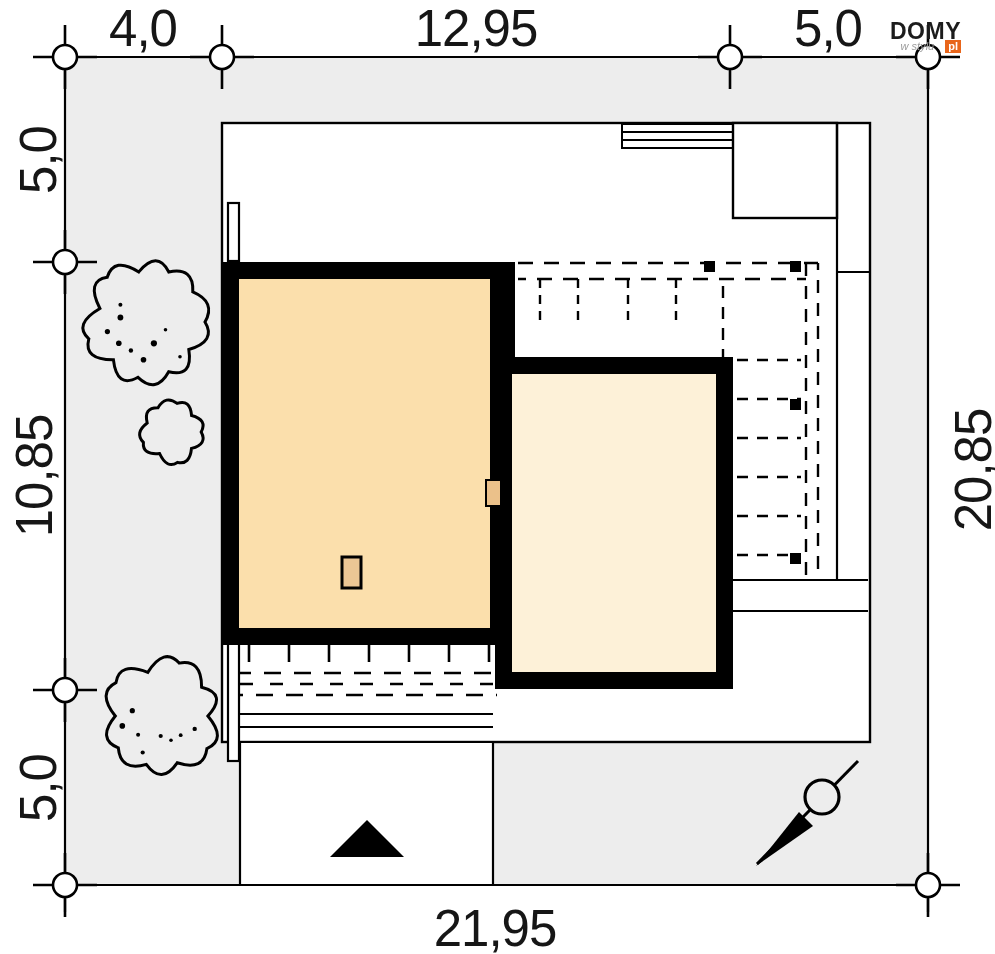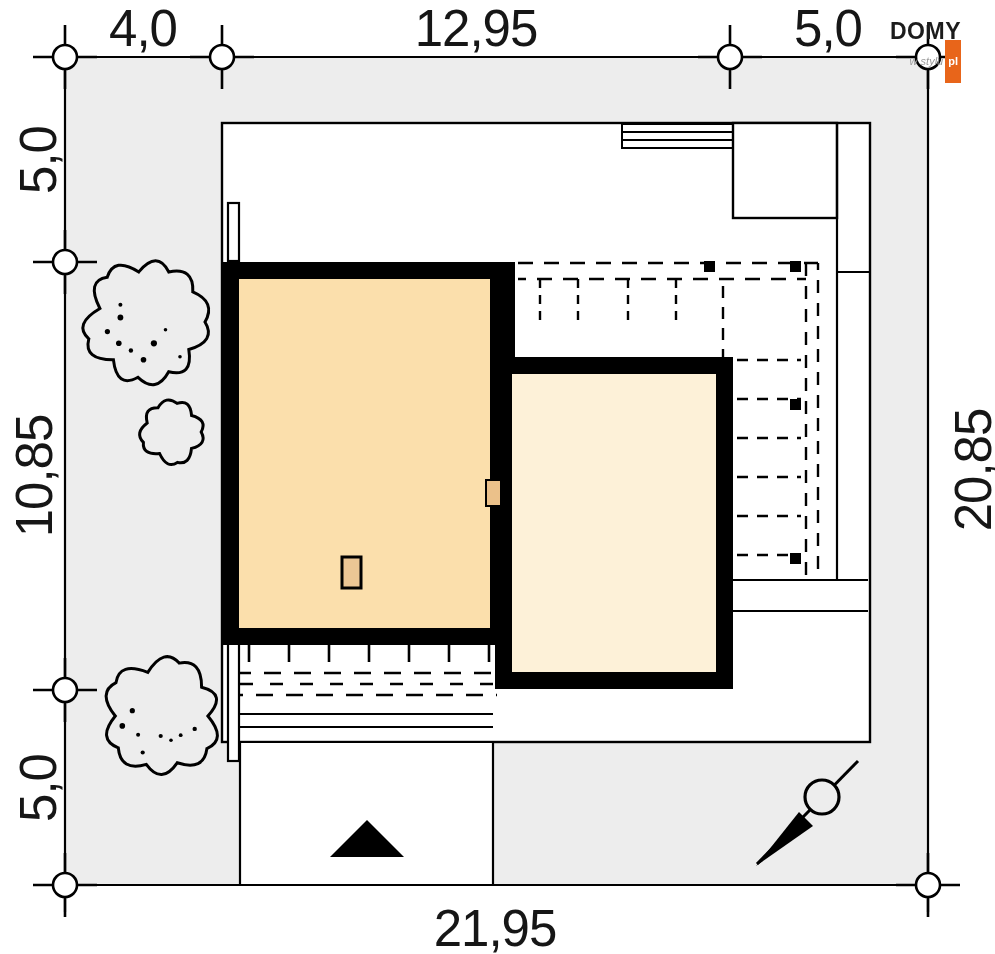--- a/index.html
+++ b/index.html
@@ -19,27 +19,27 @@
   }
   .logo{
     position:absolute;left:883px;top:20px;width:78px;
     text-align:right;line-height:1;
   }
   .logo-main{
     font-weight:bold;font-size:23px;color:#1c1c1c;letter-spacing:0.5px;
   }
   .logo-sub{
     display:flex;justify-content:flex-end;align-items:center;
-    gap:2px;margin-top:-3px;
+    gap:11px;margin-top:-3px;
   }
   .logo-tagline{font-size:11px;color:#9a9a9a;font-style:italic;}
   .logo-pl{
     background:var(--logo-orange,#e8651a);
     color:#fff;font-weight:bold;font-size:11px;
-    padding:16px 3px;font-style:normal;
+    padding:1px 3px;font-style:normal;
   }
 </style>
 </head>
 <body>
 
 <div class="canvas">
 
   <svg width="995" height="954" viewBox="0 0 995 954">
 
     <rect x="65" y="57" width="863" height="828" fill="#ededed" stroke="none"></rect>

